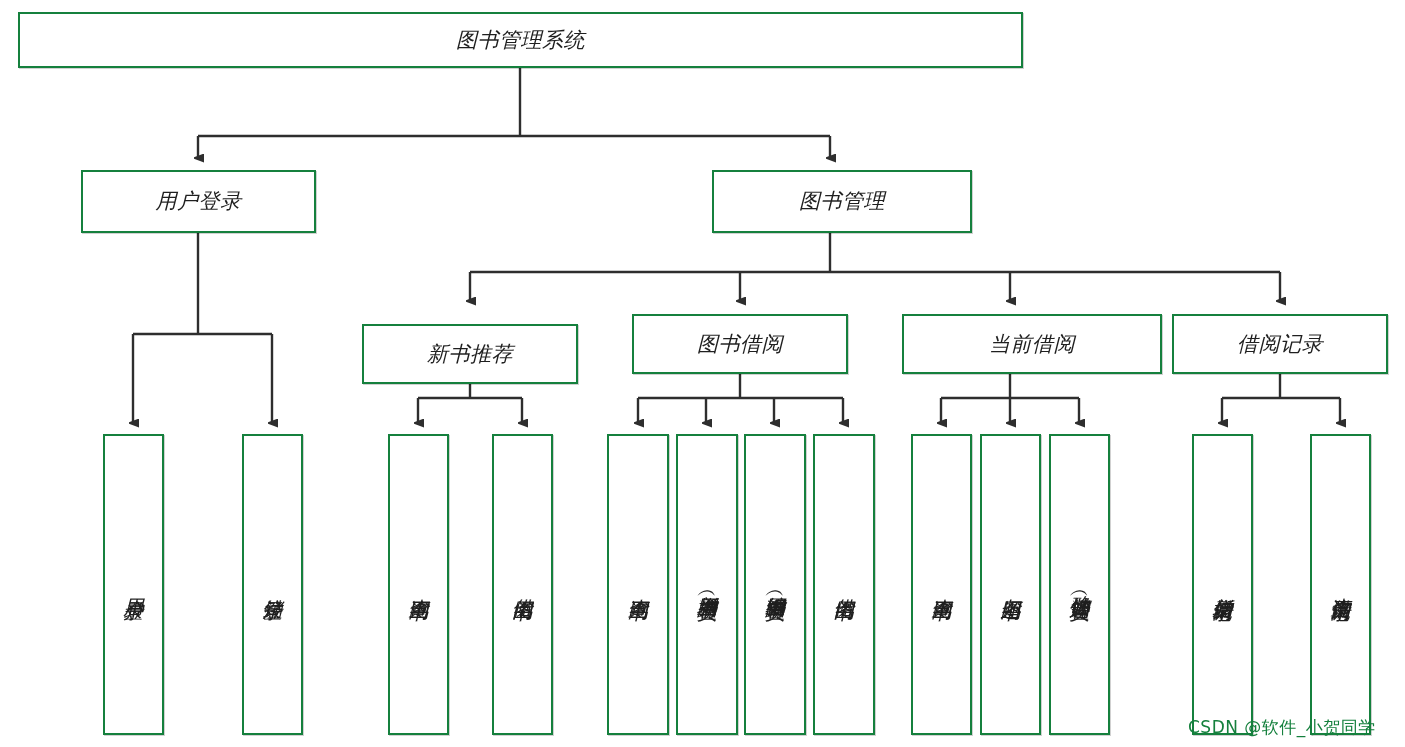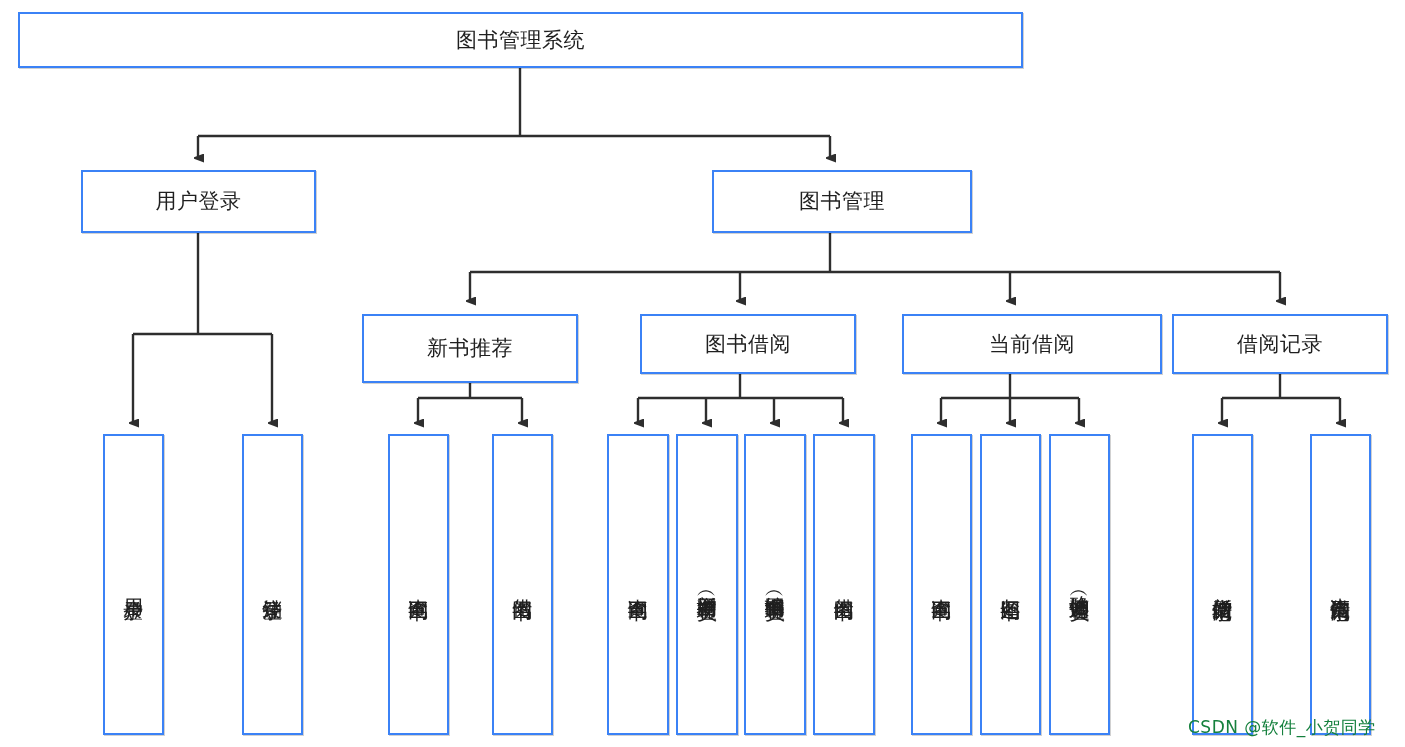--- a/index.html
+++ b/index.html
@@ -22,26 +22,27 @@
     position: absolute;
     left: 0;
     top: 0;
     width: 1405px;
     height: 747px;
     pointer-events: none;
   }
   .node {
     position: absolute;
     box-sizing: border-box;
-    border: 2px solid #3b82f6;
+    border: 2px solid #15803d;
     background: #ffffff;
     display: flex;
     align-items: center;
     justify-content: center;
     box-shadow: 1px 1px 0 rgba(0,0,0,0.18);
+    font-style: italic;
   }
   .node .lbl {
     font-size: 21px;
     line-height: 1.15;
     letter-spacing: 0.5px;
     color: #1f1f1f;
     white-space: nowrap;
   }
   
   .leaf {
@@ -125,24 +126,24 @@
     <span class="lbl">图书管理系统</span>
   </div>
 
   <div class="node" style="left:81px; top:170px; width:235px; height:63px;">
     <span class="lbl">用户登录</span>
   </div>
   <div class="node" style="left:712px; top:170px; width:260px; height:63px;">
     <span class="lbl">图书管理</span>
   </div>
 
-  <div class="node" style="left:362px; top:314px; width:216px; height:69px;">
+  <div class="node" style="left:362px; top:324px; width:216px; height:60px;">
     <span class="lbl">新书推荐</span>
   </div>
-  <div class="node" style="left:632px; top:314px; width:216px; height:60px;margin-left:8px;">
+  <div class="node" style="left:632px; top:314px; width:216px; height:60px;">
     <span class="lbl">图书借阅</span>
   </div>
   <div class="node" style="left:902px; top:314px; width:260px; height:60px;">
     <span class="lbl">当前借阅</span>
   </div>
   <div class="node" style="left:1172px; top:314px; width:216px; height:60px;">
     <span class="lbl">借阅记录</span>
   </div>
 
   <div class="node leaf" style="left:103px; top:434px; width:61px; height:301px;">

